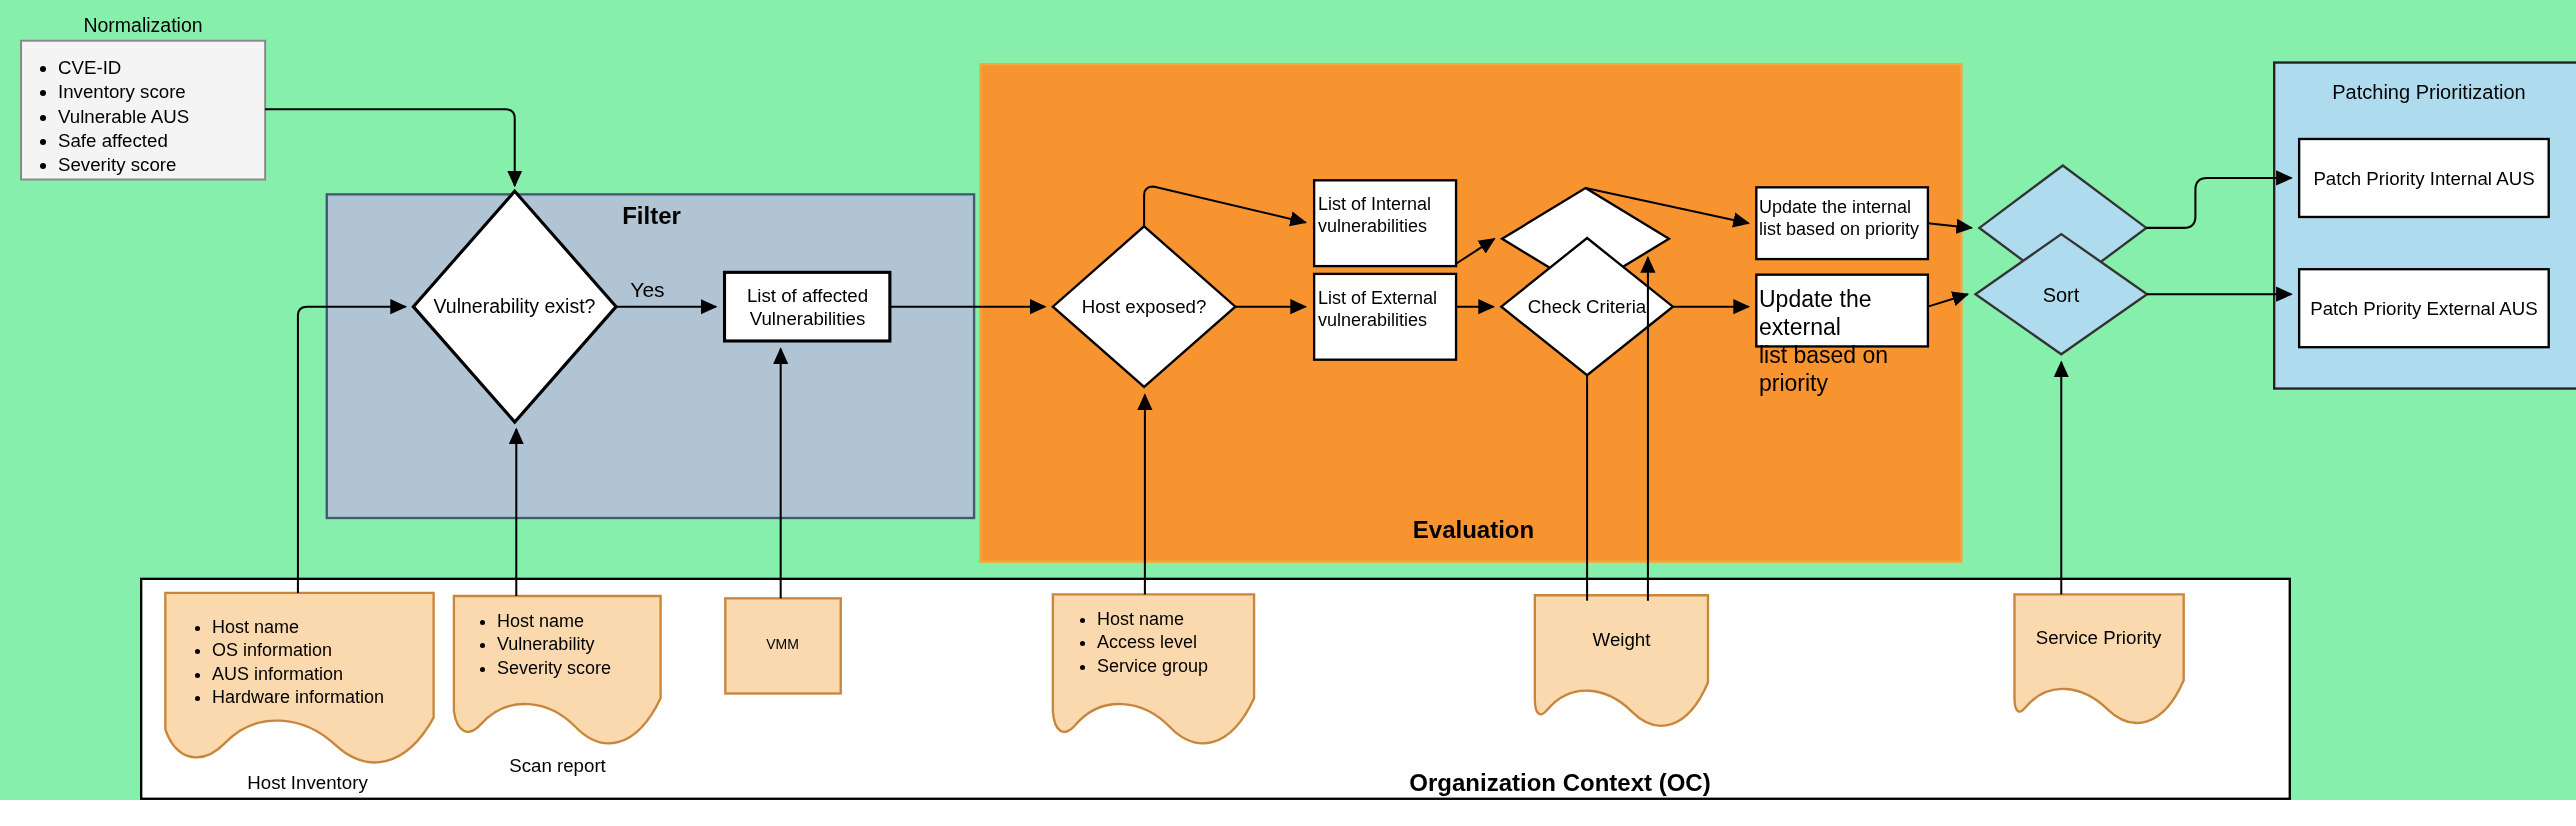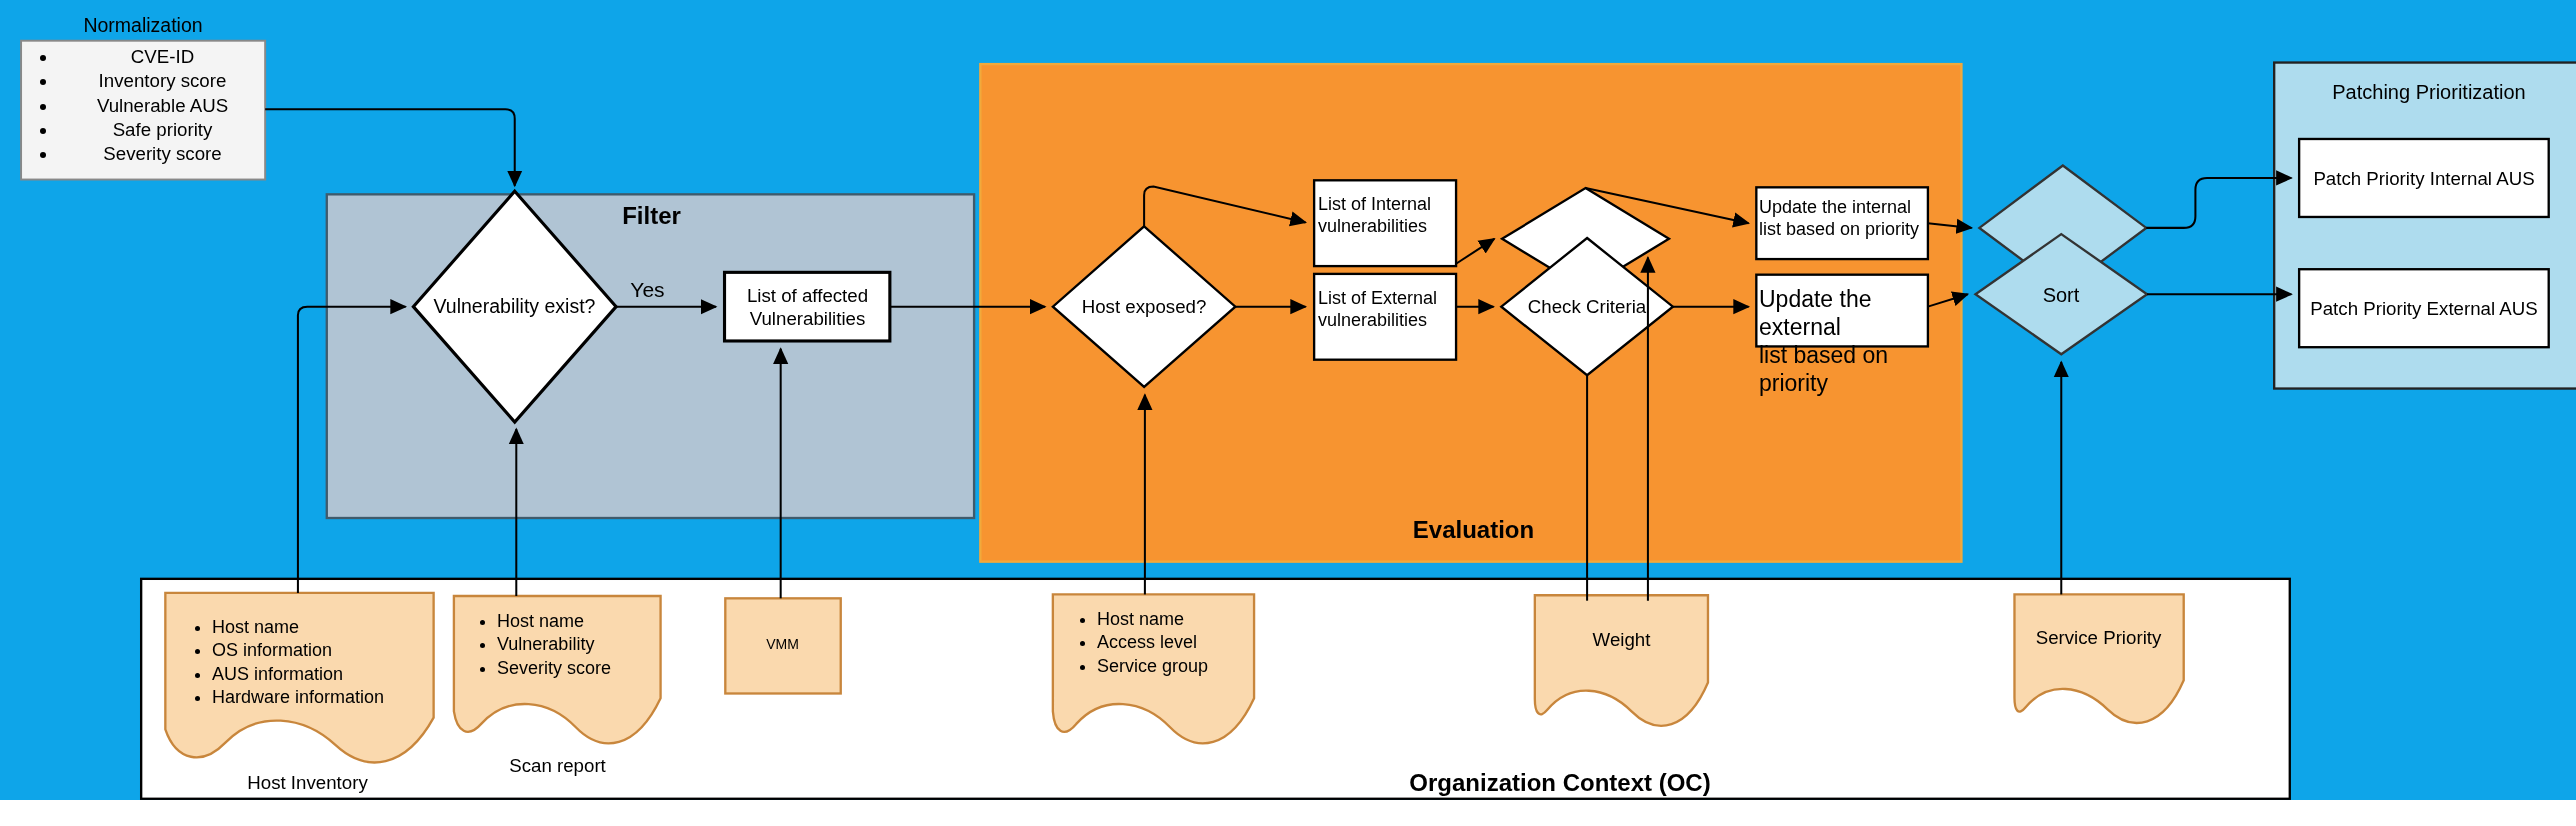--- a/index.html
+++ b/index.html
@@ -7,21 +7,21 @@
     padding: 0;
     background: #ffffff;
   }
   body {
     font-family: "Liberation Sans", sans-serif;
   }
   #stage {
     position: relative;
     width: 2576px;
     height: 800px;
-    background: #0ea5e9;
+    background: #86efac;
     overflow: hidden;
   }
   svg.layer {
     position: absolute;
     left: 0; top: 0;
     width: 2576px;
     height: 827px;
   }
   .lbl {
     position: absolute;
@@ -146,26 +146,26 @@
 
       <path d="M 2753 377 L 2938 377" marker-end="url(#arrow)"></path>
 
       <path d="M 2643 762 L 2643 464" marker-end="url(#arrow)"></path>
 
     </g>
   </svg>
 
   <div class="lbl" style="left:21px; top:14px; width:244px; font-size:19.5px;">Normalization</div>
 
-  <div class="bullets" style="left:41px; top:45px; width:226px; font-size:18.7px;text-align:center;">
+  <div class="bullets" style="left:41px; top:56px; width:226px; font-size:18.7px;">
     <ul>
       <li>CVE-ID</li>
       <li>Inventory score</li>
       <li>Vulnerable AUS</li>
-      <li>Safe priority</li>
+      <li>Safe affected</li>
       <li>Severity score</li>
     </ul>
   </div>
 
   <div class="lbl bold" style="left:546px; top:201px; width:211px; font-size:24px;">Filter</div>
 
   <div class="lbl" style="left:407px; top:295px; width:215px; font-size:19.5px;">Vulnerability exist?</div>
 
   <div class="lbl" style="left:624px; top:277px; width:47px; font-size:21px;">Yes</div>
 

